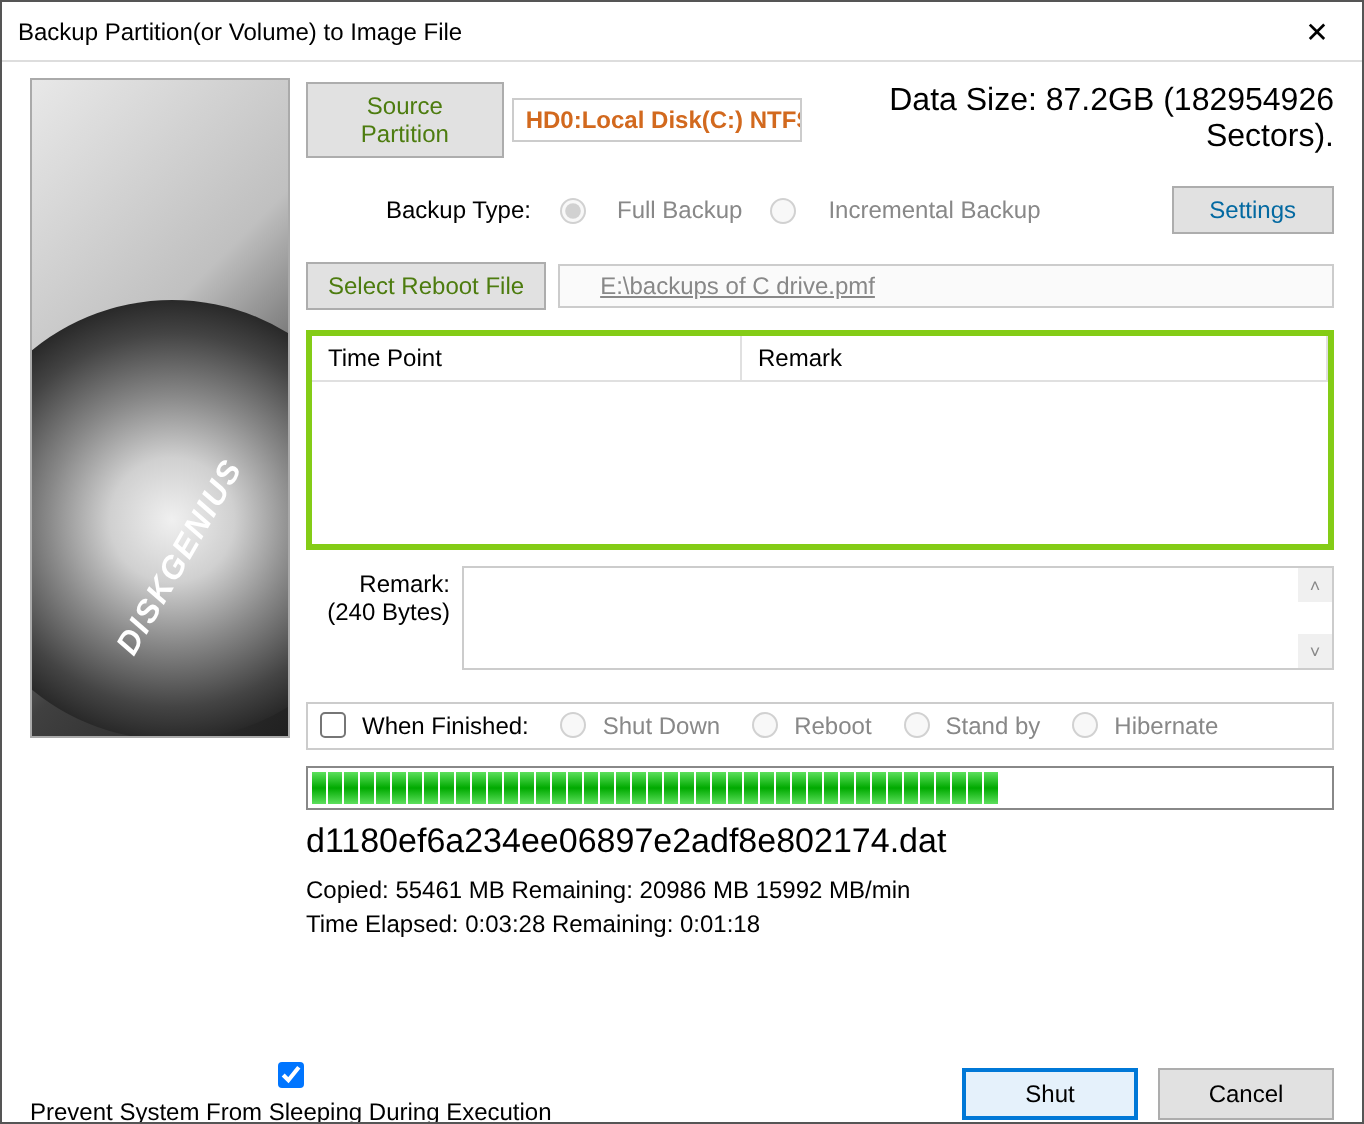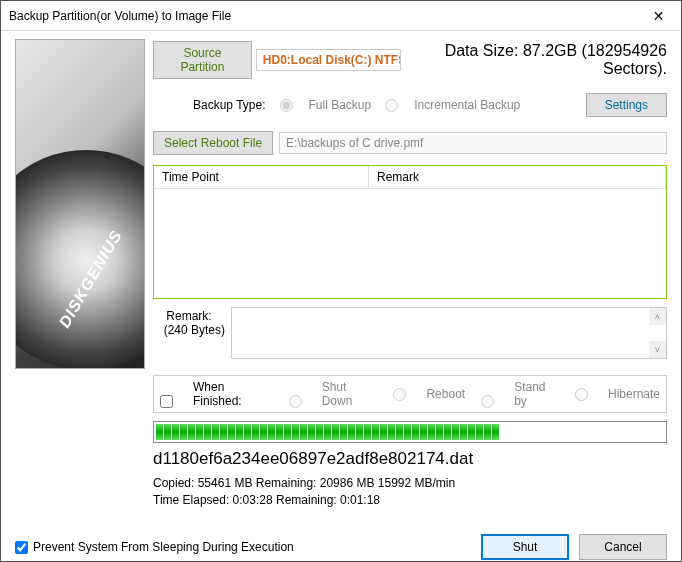--- a/index.html
+++ b/index.html
@@ -14,47 +14,47 @@
 .row1 { display:flex; align-items:center; gap:4px; margin-bottom:14px; }
 .btn-gray { background:#e1e1e1; border:1px solid #adadad; padding:4px 10px; color:#666; font-size:12px; }
 .btn-gray:disabled { color:#4d7c0f; }
 .src-part { color:#d2691e; font-weight:bold; border:1px solid #ccc; padding:3px 6px; background:#fff; width:160px; overflow:hidden; white-space:nowrap; font-size:12px;}
 .data-size { margin-left:auto; font-size:16px;text-align:right; }
 .row2 { display:flex; align-items:center; gap:14px; margin-bottom:14px; padding-left:40px; }
 .row2 label { display:flex; align-items:center; gap:16px; color:#888; }
 .row2 input[type=radio] { margin:0; }
 .settings-btn { margin-left:auto; background:#e1e1e1; border:1px solid #adadad; padding:4px 18px; color:#0369a1; }
 .row3 { display:flex; align-items:center; gap:6px; margin-bottom:10px; }
-.img-path { flex:1; border:1px solid #ccc; padding:3px 6px; color:#888; background:#fafafa; }
+.img-path { flex:1; border:1px solid #ccc; padding:3px 20px; color:#888; background:#fafafa;text-decoration:underline; }
 .row4 { display:flex; align-items:center; margin-bottom:2px; }
 .time-label { font-size:12px; }
 .remove-btn { margin-left:auto; background:#e1e1e1; border:1px solid #adadad; padding:4px 10px; color:#888; }
-.tp-table { border:1px solid #84cc16; height:134px; margin-bottom:8px; }
+.tp-table { border:3px solid #84cc16; height:110px; margin-bottom:8px; }
 .tp-header { display:flex; background:#fff; border-bottom:1px solid #e0e0e0; }
 .tp-header div { padding:4px 8px; border-right:1px solid #e0e0e0; font-size:12px; }
 .tp-col1 { width:215px; }
 .tp-col2 { flex:1; }
 .remark-row { display:flex; gap:6px; margin-bottom:16px; }
-.remark-lbl { width:72px; text-align:center; padding-top:2px; font-size:12px;}
+.remark-lbl { width:72px; text-align:right; padding-top:2px; font-size:12px;}
 .remark-sub { font-size:12px; text-align:right; width:72px; }
 .remark-box { flex:1; border:1px solid #ccc; height:52px; position:relative; }
 .remark-scroll-up,.remark-scroll-dn { position:absolute; right:0; width:17px; height:17px; background:#f0f0f0; display:flex; align-items:center; justify-content:center; color:#888; font-size:9px;}
 .remark-scroll-up { top:0; }
 .remark-scroll-dn { bottom:0; }
 .finish-row { display:flex; align-items:center; gap:16px; border:1px solid #ccc; padding:4px 6px; margin-bottom:8px; }
-.finish-row label { display:flex; align-items:flex-end; gap:20px; color:#888; font-size:12px;}
+.finish-row label { display:flex; align-items:flex-start; gap:8px; color:#888; font-size:12px;}
 .finish-check { display:flex; align-items:center; gap:3px; }
 .finish-check input { margin:0; }
 .progress-outer { border:1px solid #888; height:22px; padding:2px; margin-bottom:6px; background:#fff; }
 .progress-inner { height:100%; display:flex; gap:1px; overflow:hidden; }
 .bar-tick { width:7px; background:linear-gradient(to bottom,#5de05d,#0a0,#5de05d); }
 .filename-txt { font-size:17px; margin-bottom:6px; }
 .stats-row { font-size:12px; line-height:1.4; }
 .footer { display:flex; align-items:center; padding:0 14px; height:32px; border-top:0; }
-.prevent-check { display:flex; align-items:center; gap:5px; font-size:12px; }
+.prevent-check { display:flex; align-items:center; gap:5px; font-size:12px;flex-direction:column; }
 .footer-btns { margin-left:auto; display:flex; gap:10px; }
 .footer-btn { width:88px; padding:4px 0; border:1px solid #adadad; background:#e1e1e1; text-align:center; font-size:12px;}
 .footer-btn.primary { border:2px solid #0078d7; background:#e5f1fb; }
 </style>
 </head>
 <body>
 
 <div class="titlebar">
   <span>Backup Partition(or Volume) to Image File</span>
   <div class="close-btn">✕</div>

